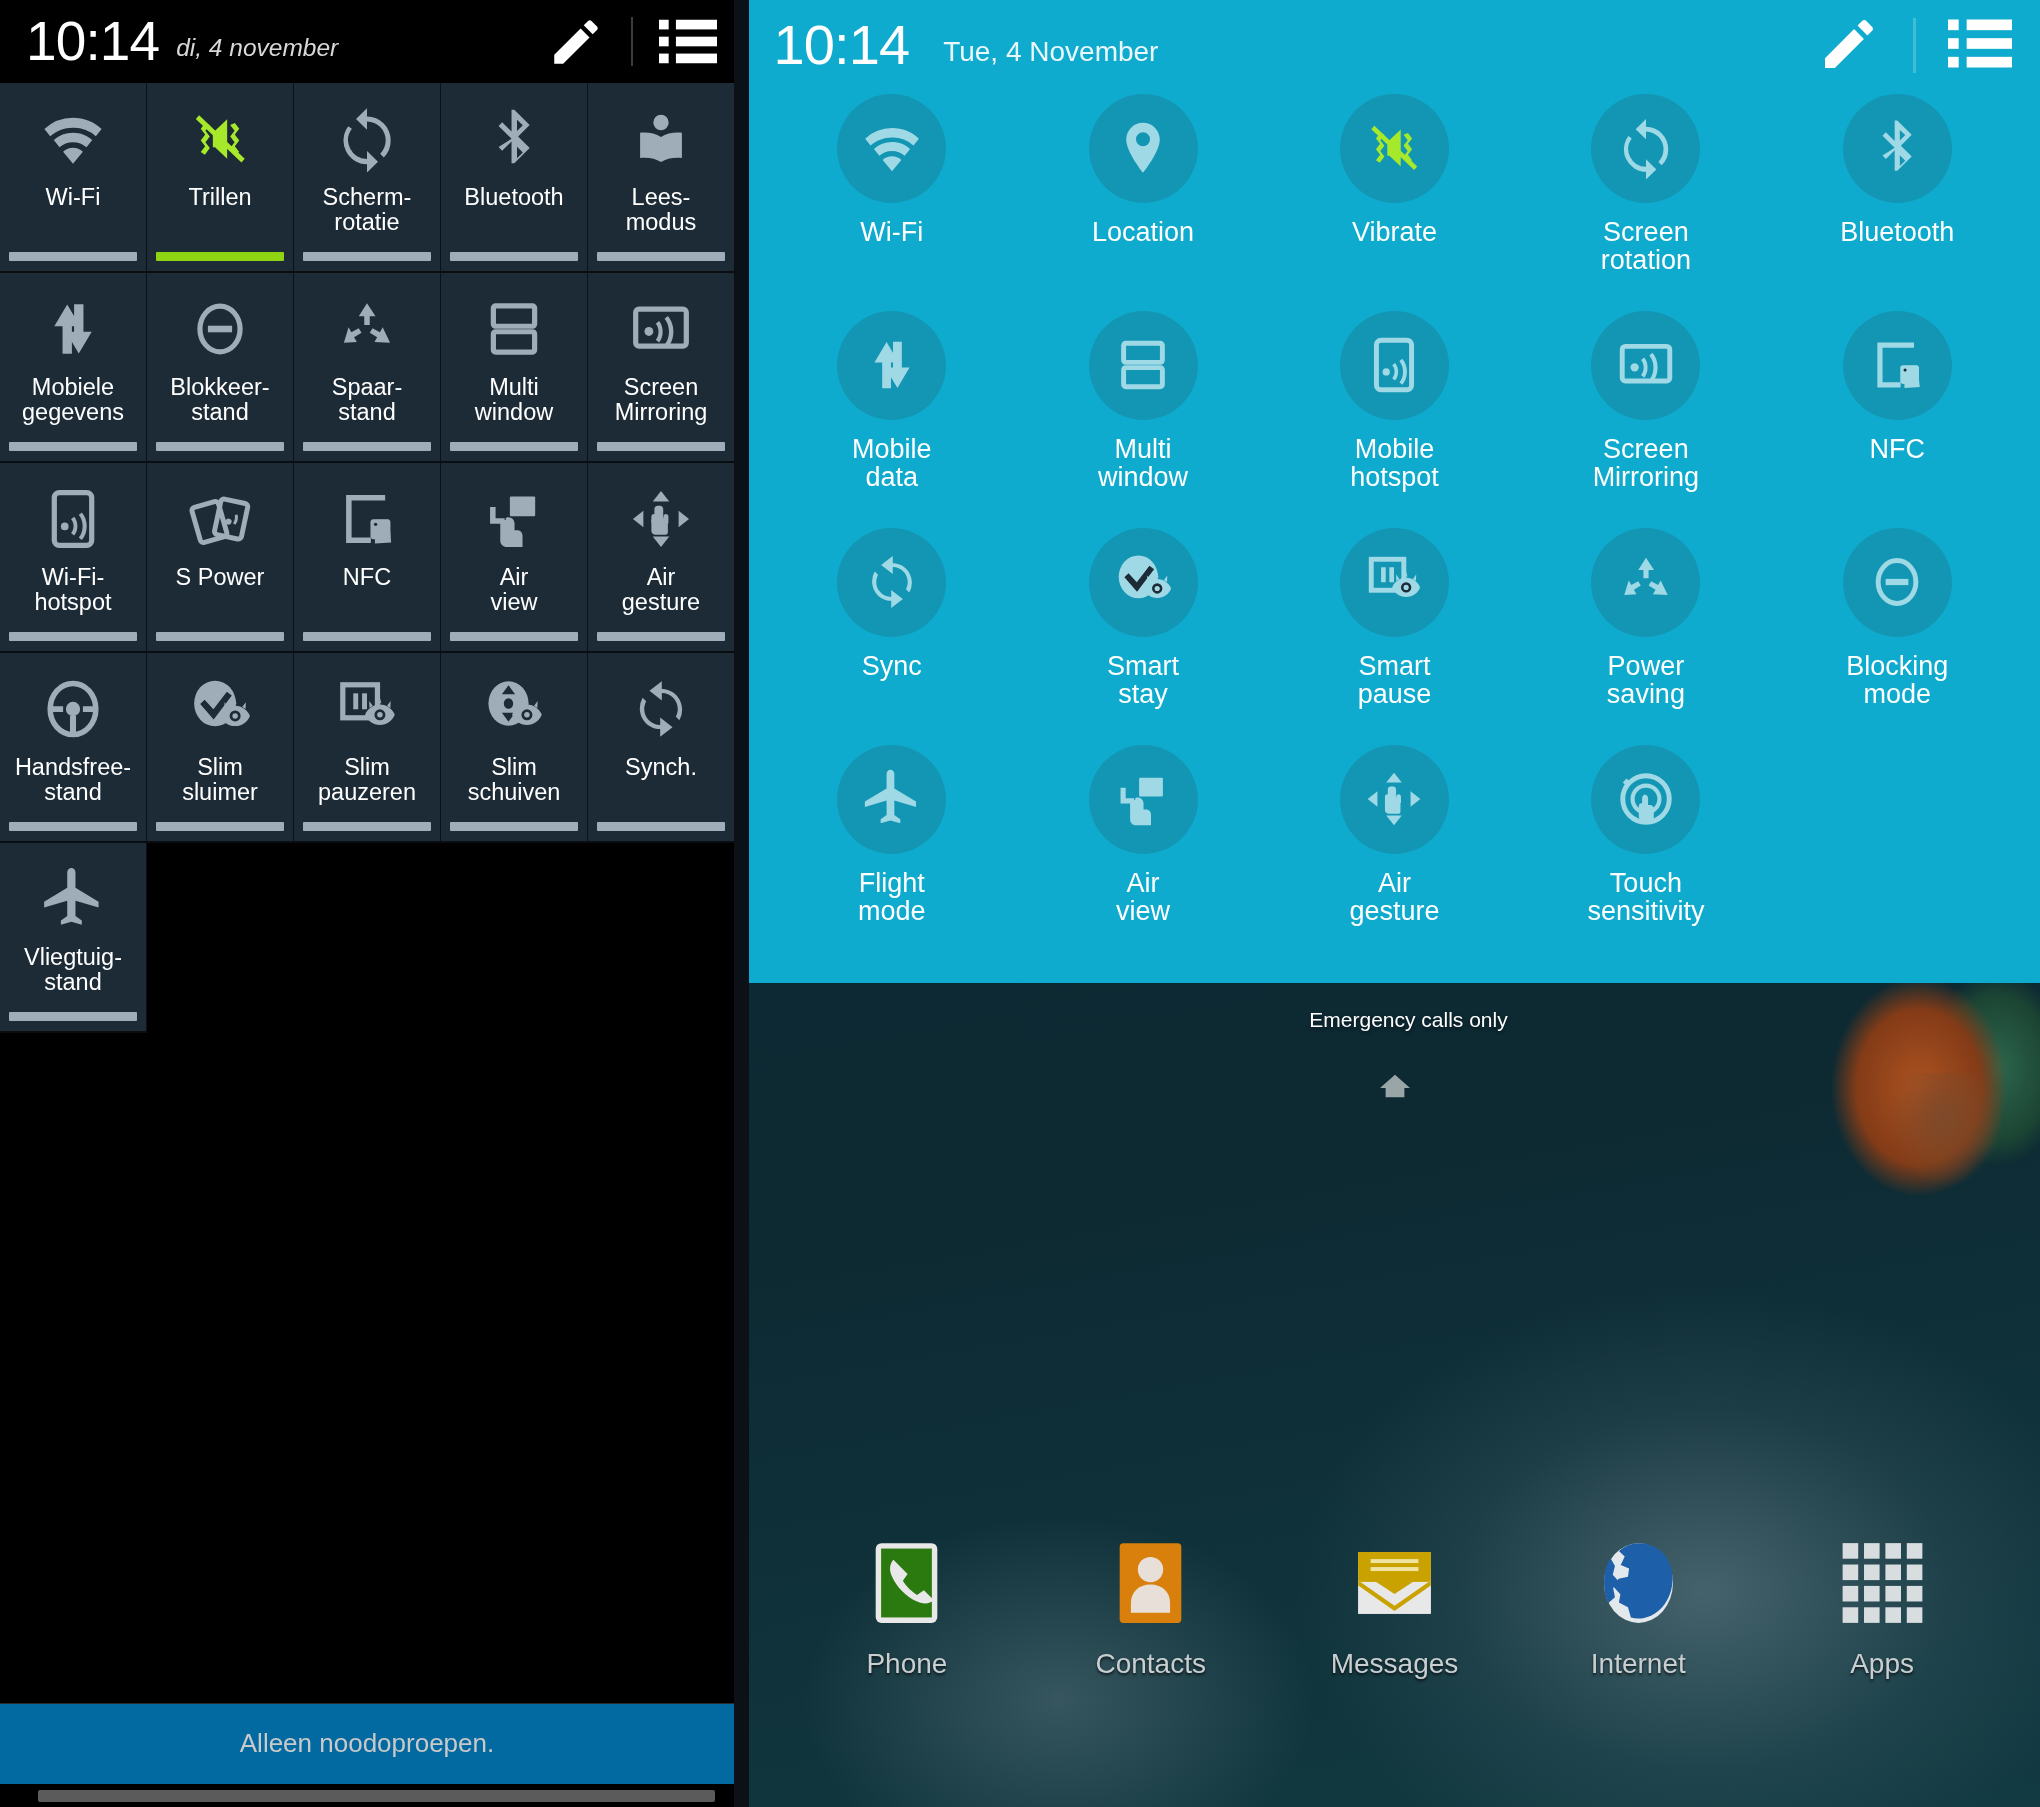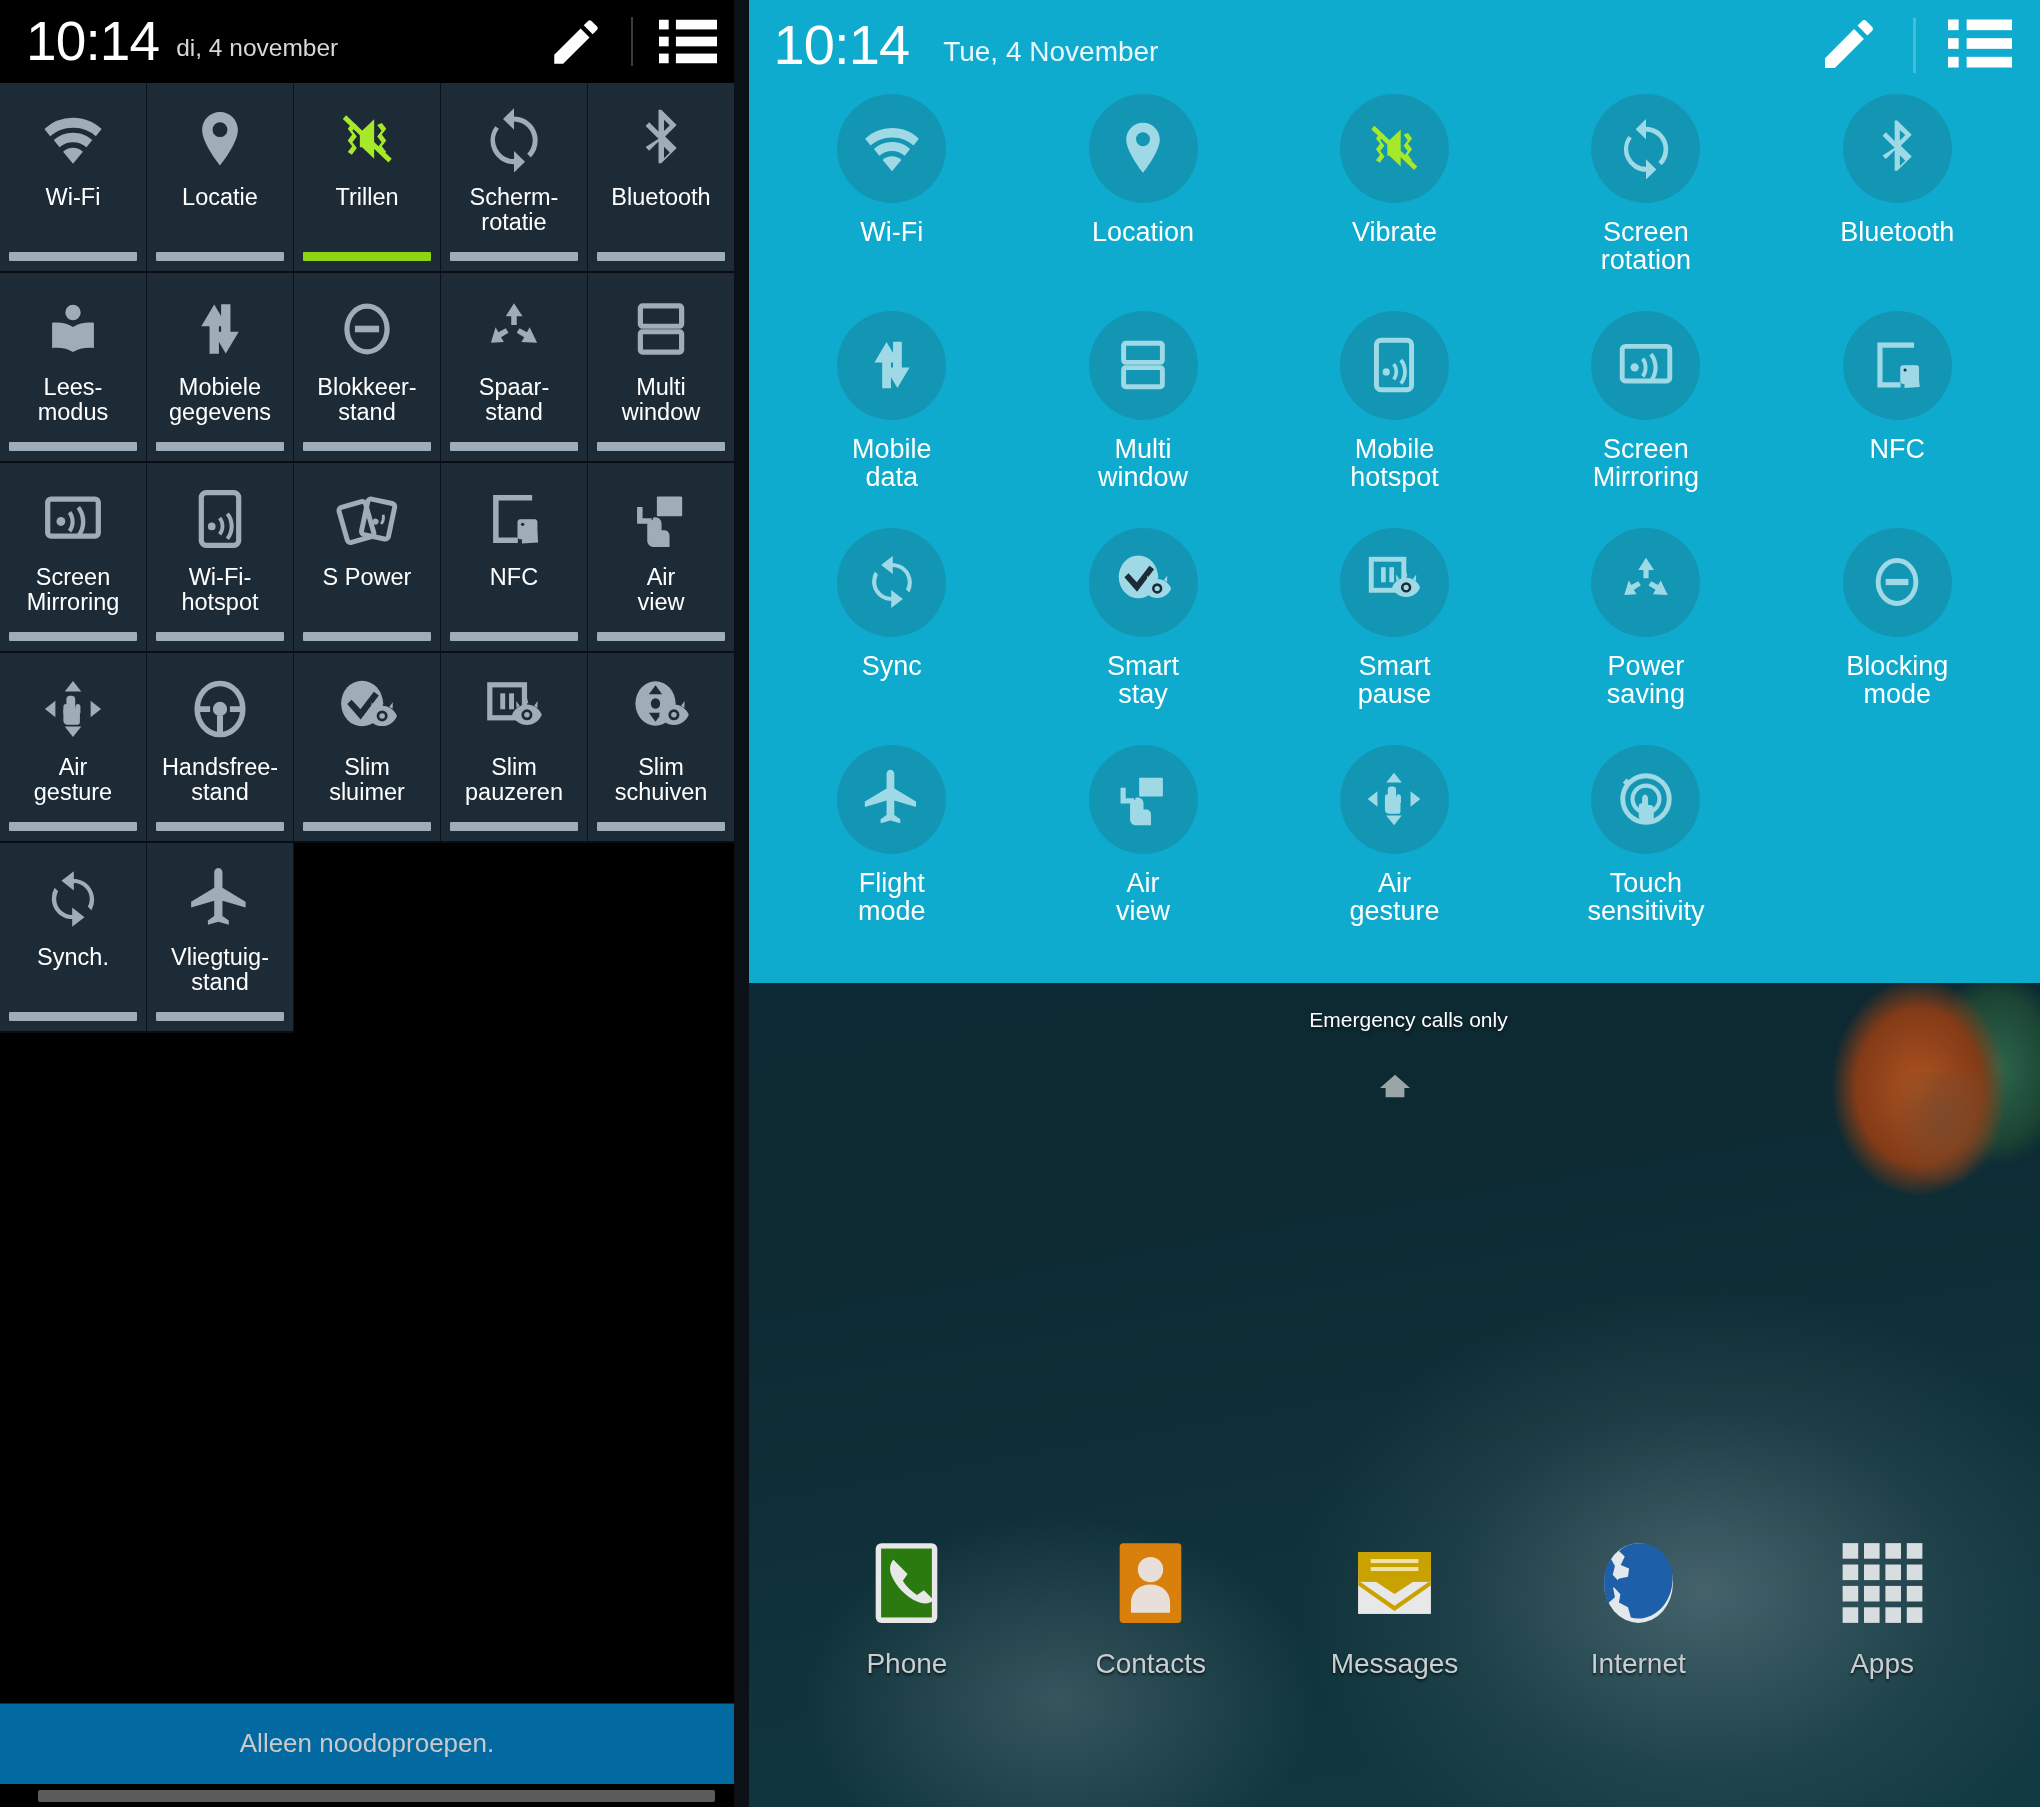--- a/index.html
+++ b/index.html
@@ -24,21 +24,21 @@
     display:flex; align-items:center;
     padding:0 0 0 26px;
     position:relative;
   }
   .l-clock {
     color:#fff; font-size:55px; font-weight:300;
     letter-spacing:-0.9px; line-height:1;
   }
   .l-date {
     color:#d8d8d8; font-size:24.5px; font-weight:400;
-    margin-left:17px; margin-top:13px;
+    margin-left:17px; margin-top:13px;font-style:italic;
   }
   .l-hdr-actions {
     position:absolute; right:17px; top:0; height:83px;
     display:flex; align-items:center; gap:0;
   }
   .l-divider {
     width:1.9px; height:49px; background:#3c3c3c; margin:0 26px;
   }
   .icon-pencil { display:block; }
   .icon-list { display:block; }
@@ -227,31 +227,20 @@
               <path fill="#9fadb8" d="M1.6 8.4A15.2 15.2 0 0 1 12 4.3c4 0 7.7 1.5 10.4 4.1l-2.1 2.6A11.9 11.9 0 0 0 12 7.9c-3.2 0-6.1 1.2-8.3 3.1Z"></path>
               <path fill="#9fadb8" d="M5 12.4A10.3 10.3 0 0 1 12 9.7c2.7 0 5.2 1 7 2.7l-2.1 2.6c-1.3-1.1-3-1.8-4.9-1.8s-3.6.7-4.9 1.8Z"></path>
               <path fill="#9fadb8" d="M8.4 16.6c1-.9 2.2-1.4 3.6-1.4s2.6.5 3.6 1.4L12 21Z"></path>
             </svg>
           </div>
           <div class="tile-label">
             <div>Wi-Fi</div>
           </div>
           <div class="tile-bar"></div>
         </div>
-        <div class="l-tile">
-          <div class="tile-icon">
-            <svg width="66" height="66" viewBox="0 0 24 24">
-              <path fill="#9fadb8" d="M12 2.2c-3.6 0-6.5 2.9-6.5 6.5 0 4.9 6.5 12.9 6.5 12.9s6.5-8 6.5-12.9c0-3.6-2.9-6.5-6.5-6.5Zm0 9.1a2.7 2.7 0 1 1 0-5.4 2.7 2.7 0 0 1 0 5.4Z"></path>
-            </svg>
-          </div>
-          <div class="tile-label">
-            <div>Locatie</div>
-          </div>
-          <div class="tile-bar"></div>
-        </div>
         <div class="l-tile on">
           <div class="tile-icon">
             <svg width="66" height="66" viewBox="0 0 24 24">
               <path fill="#a6e82a" d="M6.6 6.2 5 8.3l1.6 2.1L5 12.5l1.6 2.1L5 16.7l1.5 1 1.8-2.4-1.6-2.1 1.6-2.1-1.6-2.1 1.6-2.1Z"></path>
               <path fill="#a6e82a" d="M17.4 6.2 19 8.3l-1.6 2.1L19 12.5l-1.6 2.1L19 16.7l-1.5 1-1.8-2.4 1.6-2.1-1.6-2.1 1.6-2.1-1.6-2.1Z"></path>
               <path fill="#a6e82a" d="M14.6 4.8v14.4L10.2 15H9.4V9h.8Z"></path>
               <path fill="#a6e82a" d="M4.4 3.4 21 19.2l-1.2 1.3L3.2 4.7Z"></path>
             </svg>
           </div>
           <div class="tile-label">

